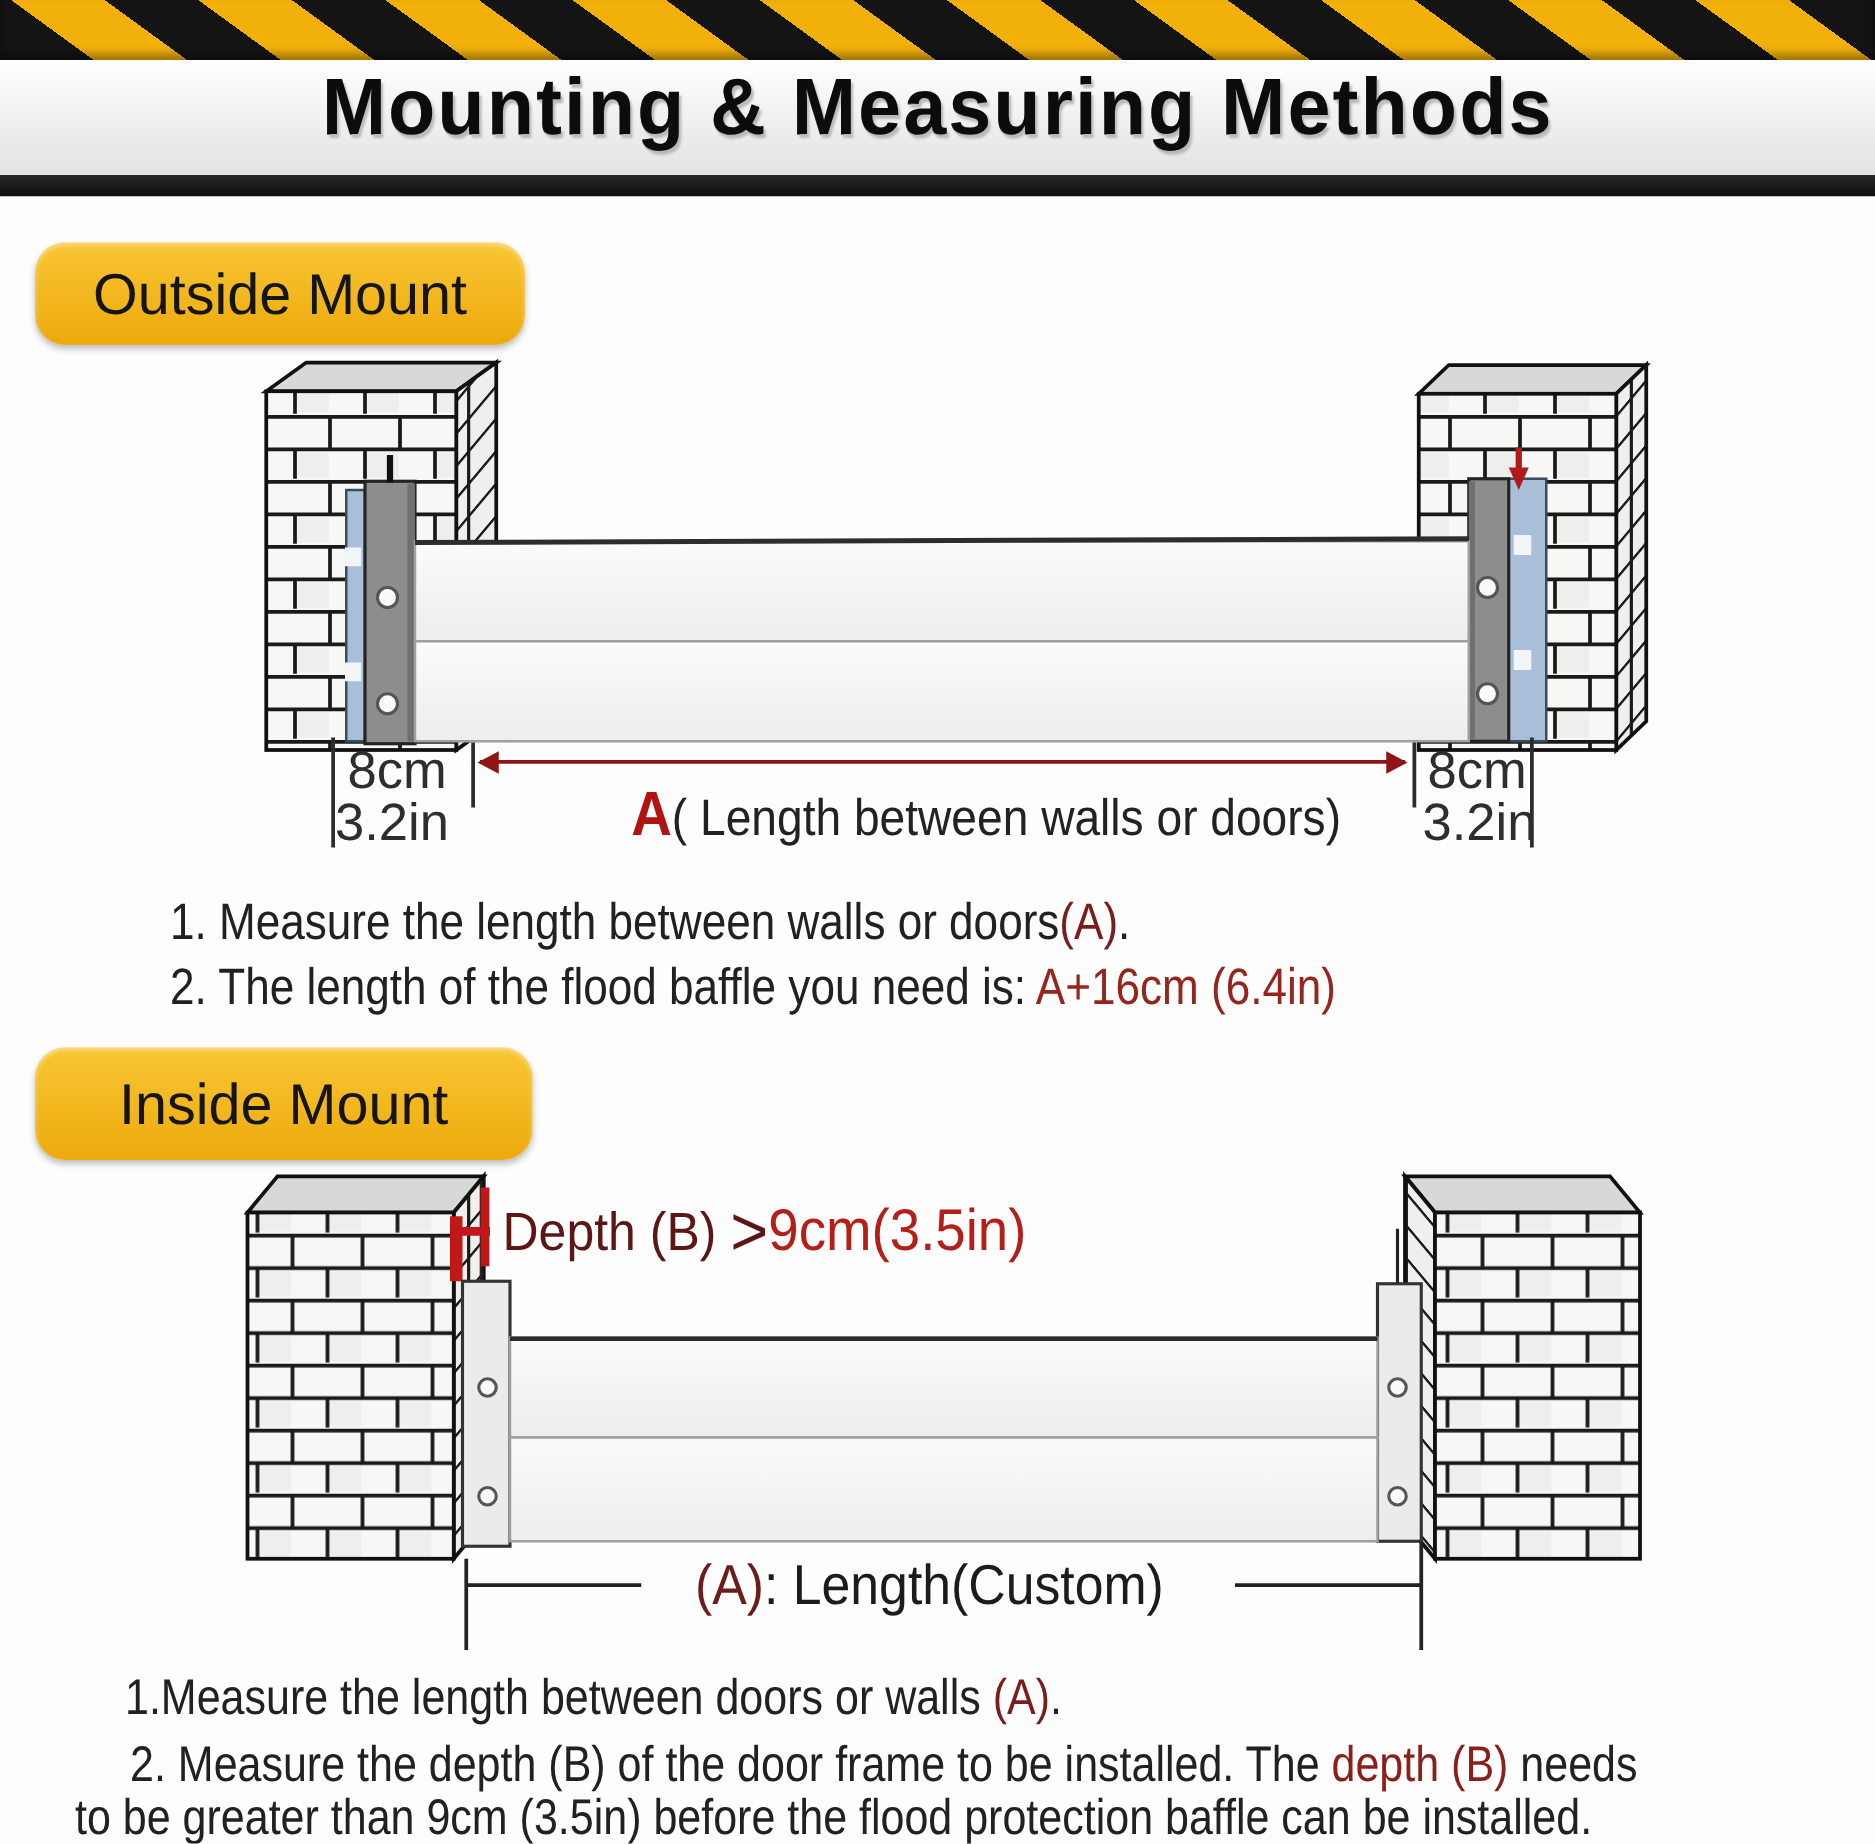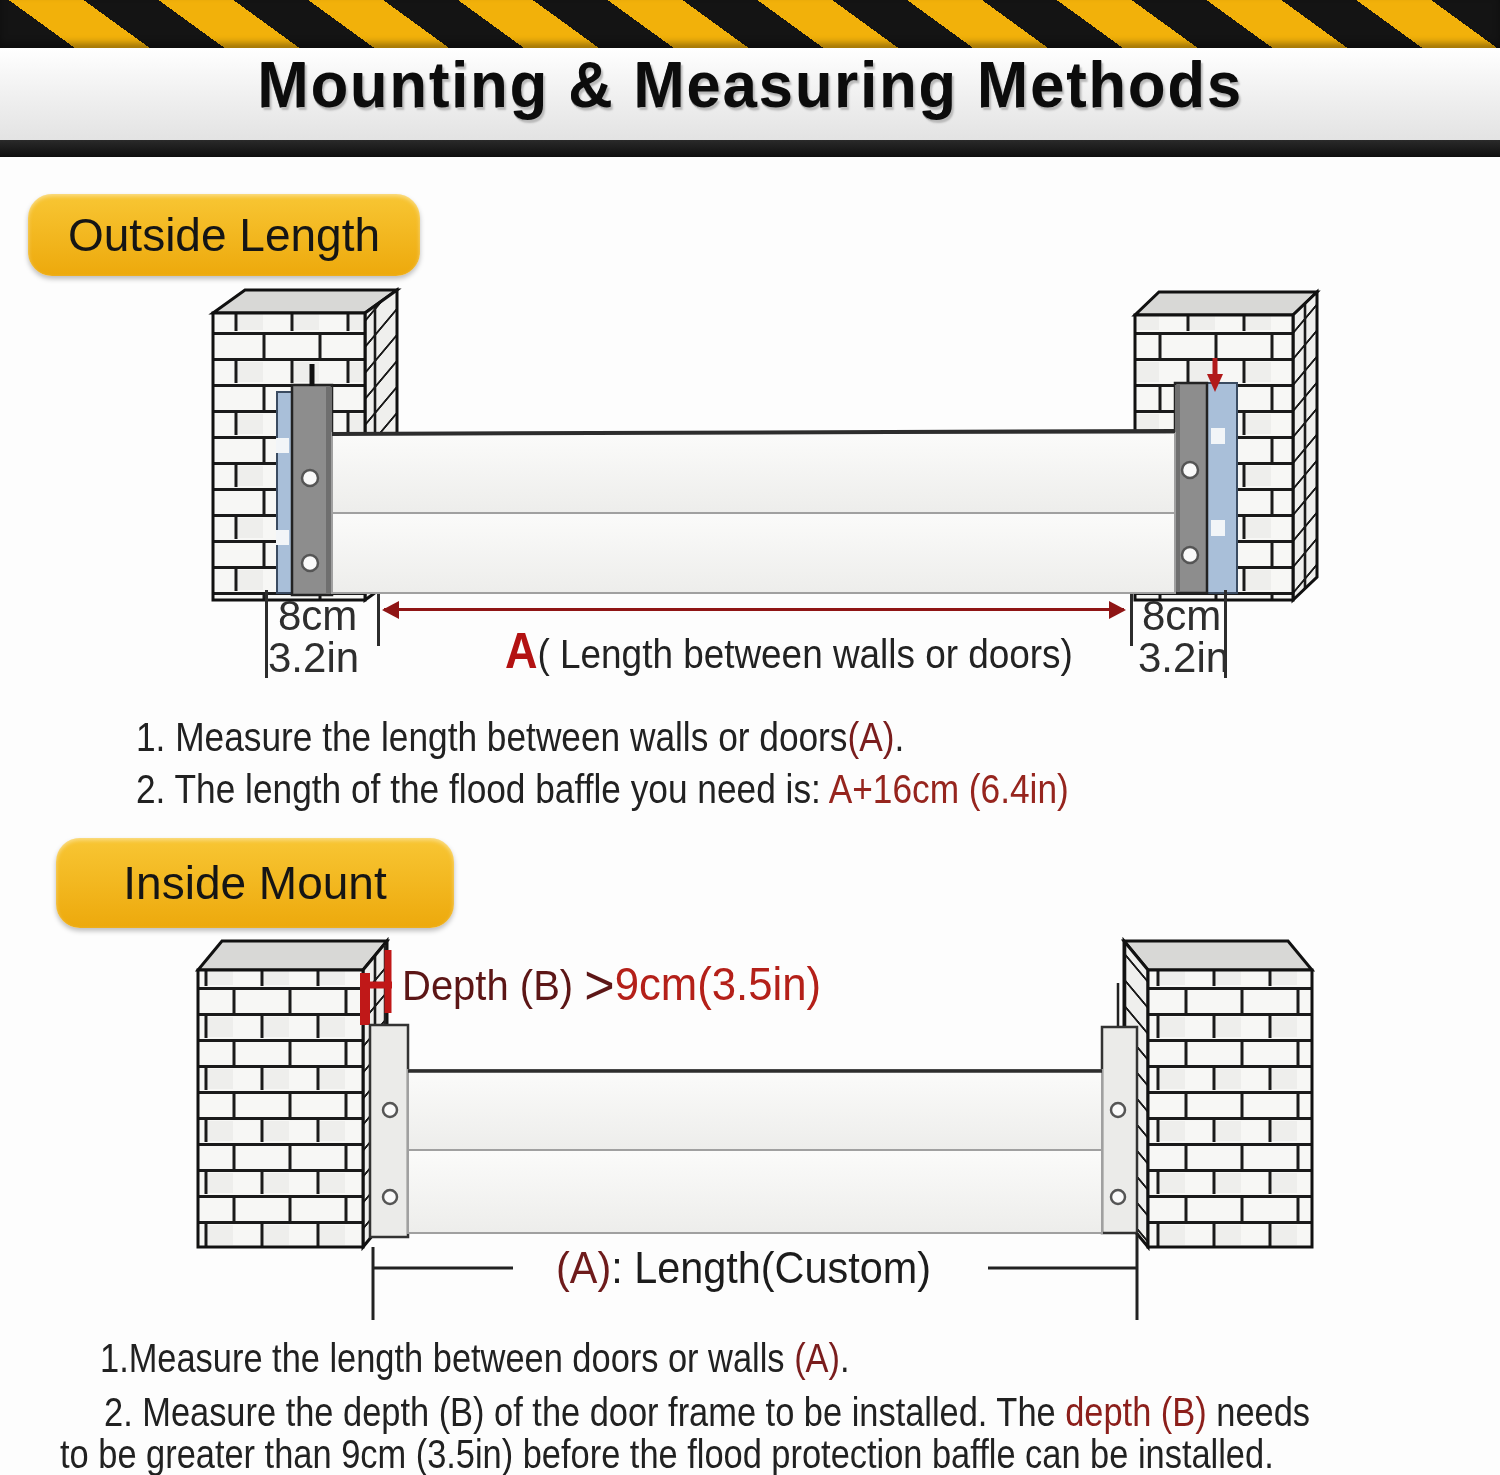--- a/index.html
+++ b/index.html
@@ -17,21 +17,21 @@
                 transform:scaleX(.96);text-shadow:2px 3px 2px #b9b9b9, 0 1px 0 #555;}
   .titlebar-dark{position:absolute;left:0;top:140px;width:1500px;height:17px;
                  background:linear-gradient(180deg,#2a2a2a,#0e0e0e);}
 
   
   .badge{position:absolute;display:flex;align-items:center;justify-content:center;
          background:linear-gradient(180deg,#f8c634,#eda90c);
          border-radius:24px;font-size:46px;font-weight:500;color:#151515;
          box-shadow:0 3px 5px rgba(0,0,0,.25), inset 0 2px 4px rgba(255,255,255,.45);}
   .badge.outside{left:28px;top:194px;width:392px;height:82px;}
-  .badge.inside{left:28px;top:838px;width:398px;height:90px;margin-left:28px;}
+  .badge.inside{left:28px;top:838px;width:398px;height:90px;}
 
   
   .diagram{position:absolute;}
   .diagram.outside{left:180px;top:280px;}
   .diagram.inside{left:150px;top:935px;}
 
   
   .vline{position:absolute;width:3px;background:#2c2c2c;}
   .red-arrow{position:absolute;height:3px;background:#8f1515;}
   .red-arrow::before{content:"";position:absolute;left:-2px;top:50%;transform:translateY(-50%);
@@ -67,21 +67,21 @@
 
 <div class="page">
 
   <div class="hazard"></div>
   <div class="titleband">
     <h1>Mounting &amp; Measuring Methods</h1>
   </div>
   <div class="titlebar-dark"></div>
 
   <div class="badge outside">
-    <span>Outside Length</span>
+    <span>Outside Mount</span>
   </div>
 
   <svg class="diagram outside" width="1160" height="340" viewBox="0 0 1160 340">
     <defs>
       <pattern id="o-brick" width="56" height="52" patternUnits="userSpaceOnUse">
         <rect width="56" height="52" fill="#f7f7f5"></rect>
         <rect x="2" y="30" width="25" height="20" fill="#eeeeec"></rect>
         <path d="M0,1.5 H56 M0,27.5 H56" stroke="#1a1a1a" stroke-width="3" fill="none"></path>
         <path d="M28,1.5 V27.5 M0,27.5 V51 M56,27.5 V51" stroke="#1a1a1a" stroke-width="3" fill="none"></path>
       </pattern>

